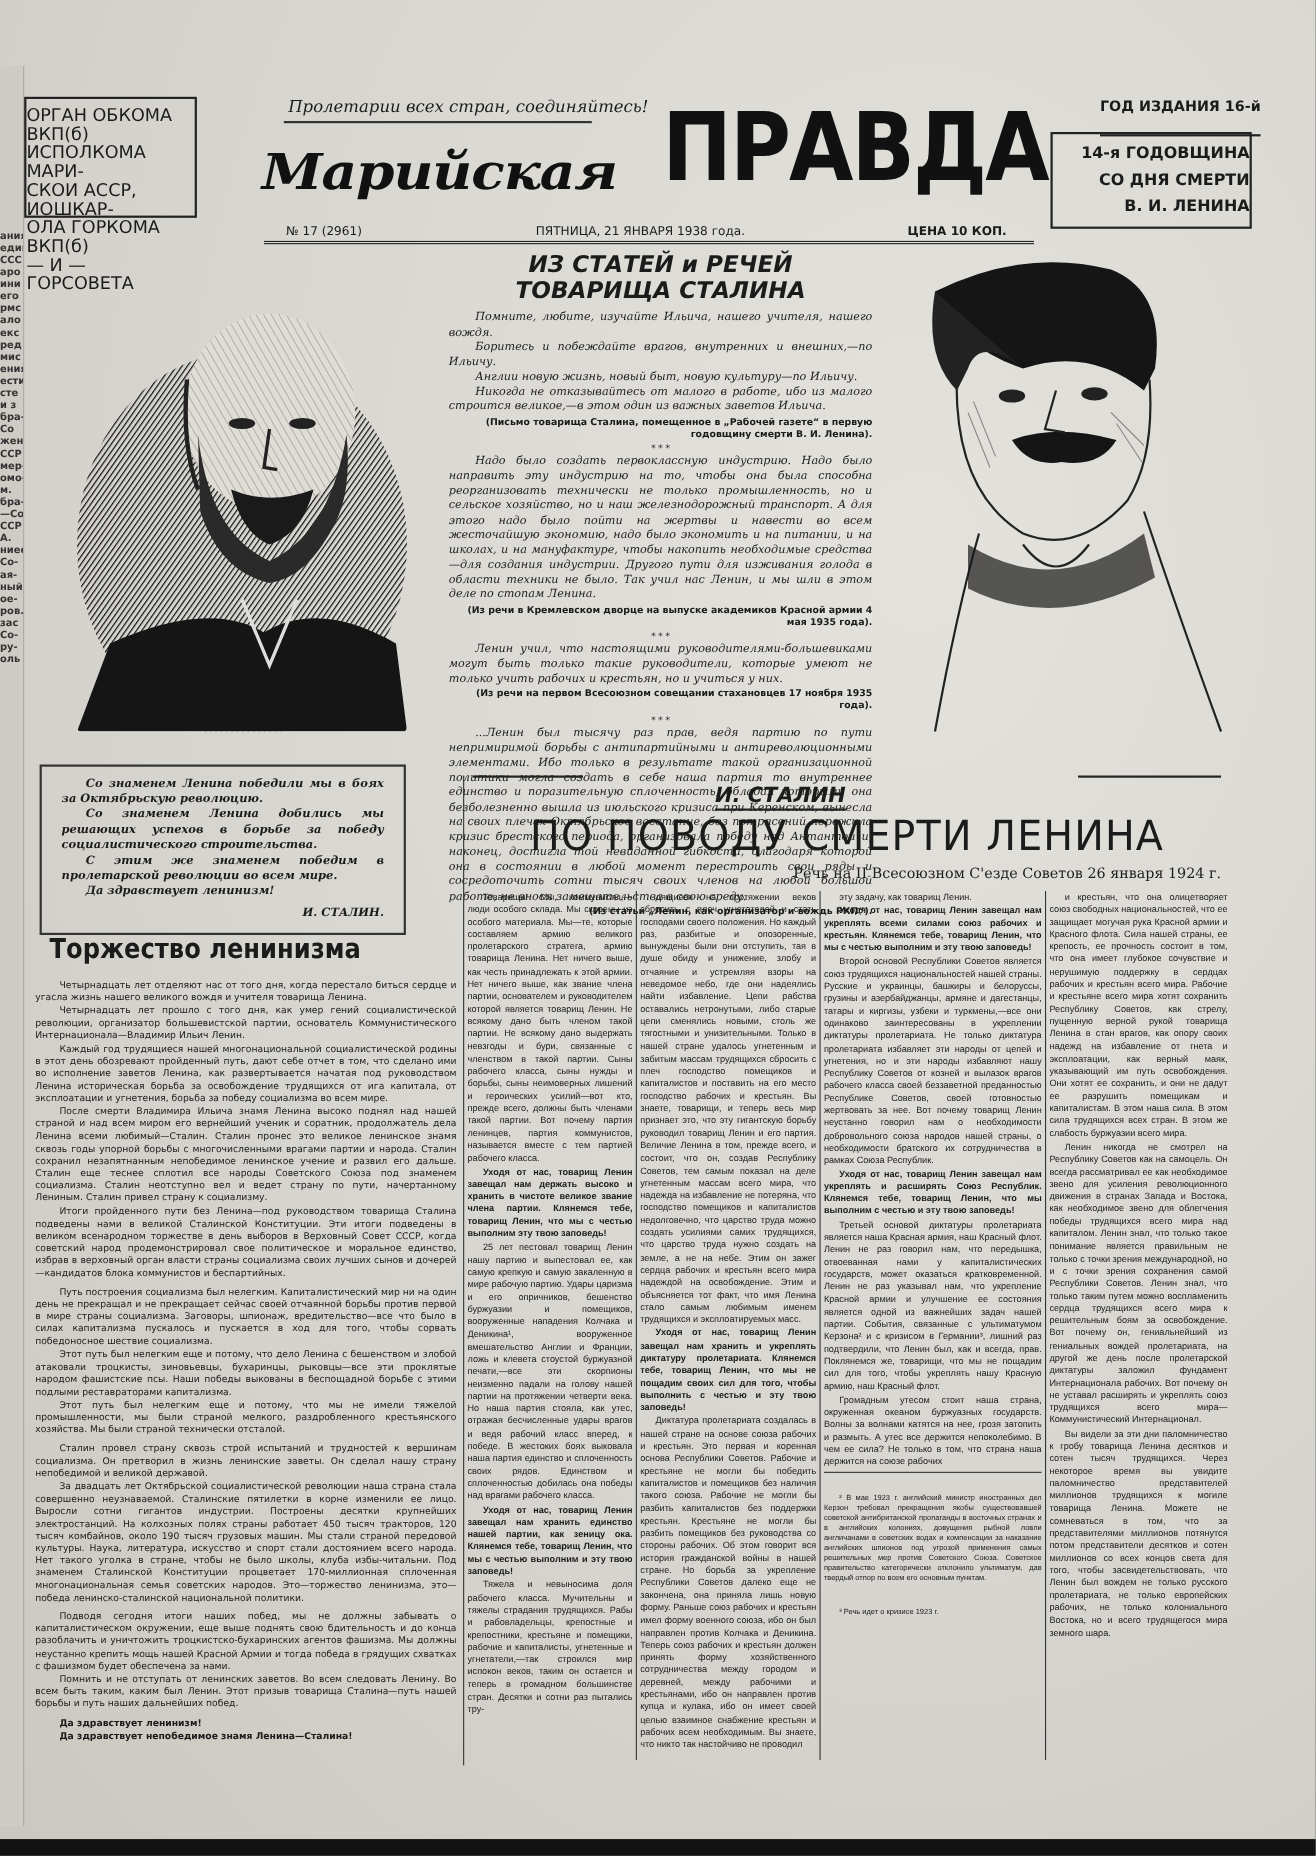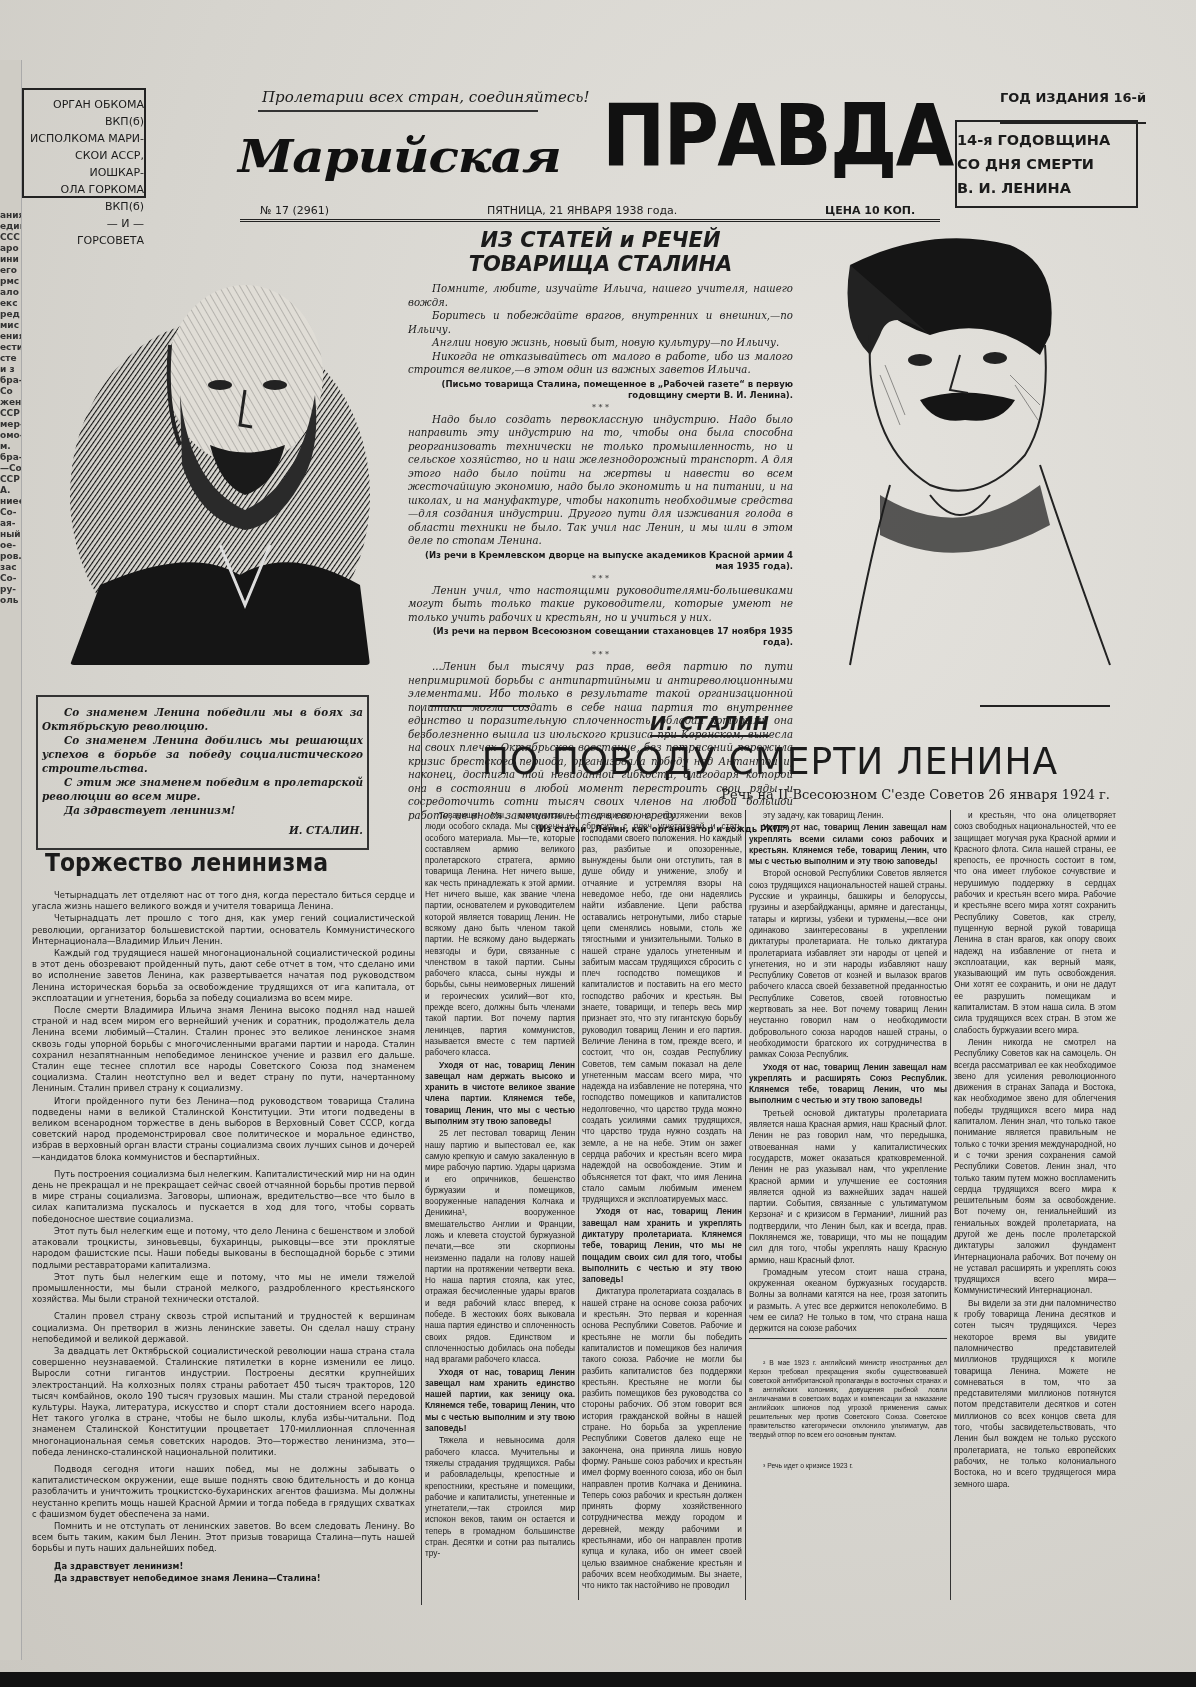--- a/index.html
+++ b/index.html
@@ -2,40 +2,40 @@
 <html><head>
 <meta charset="utf-8">
 <style>
 *{box-sizing:border-box;margin:0;padding:0}
 body{width:1196px;height:1687px;background:#1a1a1a;position:relative;overflow:hidden;font-family:"DejaVu Serif",serif;color:#1b1b1b}
 .page{position:absolute;left:0;top:0;width:1196px;height:1672px;background:#d9d7d2;
  background-image:radial-gradient(ellipse at 70% 30%,#e4e2dd 0%,#d6d4ce 60%,#cbc8c1 100%)}
 .bottom-edge{position:absolute;left:0;top:1672px;width:1196px;height:15px;background:#121212}
 .leftstrip{position:absolute;left:0;top:60px;width:22px;height:1600px;background:#cfccc5;border-right:1px solid #aaa;overflow:hidden;font-size:9px;line-height:11px;color:#333;font-family:"DejaVu Sans",sans-serif;font-weight:bold;padding-top:150px}
 .leftstrip span{display:block;white-space:nowrap}
-.organbox{position:absolute;left:22px;top:88px;width:124px;height:110px;border:2px solid #222;text-align:right;font-family:"DejaVu Sans",sans-serif;font-size:11px;line-height:17px;padding-top:6px}
+.organbox{position:absolute;left:22px;top:88px;width:157px;height:110px;border:2px solid #222;text-align:left;font-family:"DejaVu Sans",sans-serif;font-size:16px;line-height:17px;padding-top:6px}
 .slogan{position:absolute;left:262px;top:88px;font-style:italic;font-size:15px;font-family:"DejaVu Serif",serif}
 .slogan-rule{position:absolute;left:258px;top:110px;width:280px;height:2px;background:#333}
 .title1{position:absolute;left:238px;top:127px;font-family:"DejaVu Serif",serif;font-style:italic;font-weight:bold;font-size:50px;letter-spacing:-1px;transform:scaleY(0.9);color:#111}
 .title2{position:absolute;left:602px;top:92px;font-family:"DejaVu Sans",sans-serif;font-weight:bold;font-size:86px;letter-spacing:-2px;transform:scaleX(0.88);transform-origin:left;color:#111;line-height:1}
 .yearline{position:absolute;left:1000px;top:90px;font-family:"DejaVu Sans",sans-serif;font-weight:bold;font-size:13px;border-bottom:2px solid #222;padding-bottom:17px}
-.annivbox{position:absolute;left:955px;top:120px;width:183px;height:88px;border:2px solid #222;text-align:left;font-family:"DejaVu Sans",sans-serif;font-weight:bold;font-size:14.5px;line-height:24px;padding-top:6px}
+.annivbox{position:absolute;left:955px;top:120px;width:183px;height:88px;border:2px solid #222;text-align:right;font-family:"DejaVu Sans",sans-serif;font-weight:bold;font-size:14.5px;line-height:24px;padding-top:6px}
 .infobar{position:absolute;left:240px;top:202px;width:700px;height:20px;font-family:"DejaVu Sans",sans-serif;font-size:11px;border-bottom:3px double #222}
 .infobar .num{position:absolute;left:20px;top:2px}
 .infobar .date{position:absolute;left:247px;top:2px}
 .infobar .price{position:absolute;left:585px;top:2px;font-weight:bold}
 .portrait{position:absolute;border-radius:4px;overflow:hidden}
 .lenin{left:70px;top:245px;width:300px;height:420px}
 .stalin{left:810px;top:225px;width:305px;height:450px}
 .quotes{position:absolute;left:408px;top:228px;width:385px;font-style:italic;font-size:10.2px;line-height:13.5px}
 .quotes h2{font-family:"DejaVu Sans",sans-serif;font-style:italic;font-weight:bold;font-size:21px;line-height:24px;text-align:center;margin-bottom:6px}
 .quotes p{text-indent:24px;text-align:justify}
 .quotes .src{font-style:normal;font-weight:bold;font-size:8.5px;line-height:11px;text-align:right;text-indent:0;font-family:"DejaVu Sans",sans-serif;margin:2px 0}
 .quotes .stars{text-align:center;font-size:8px;line-height:10px;text-indent:0}
-.leninbox{position:absolute;left:36px;top:695px;width:333px;height:155px;border:2px solid #333;padding:8px 4px;font-style:italic;font-weight:bold;font-size:10.4px;line-height:14px}
+.leninbox{position:absolute;left:36px;top:695px;width:333px;height:155px;border:2px solid #333;padding:8px 18px;font-style:italic;font-weight:bold;font-size:10.4px;line-height:14px}
 .leninbox p{text-indent:22px;text-align:justify}
 .leninbox .sig{text-align:right;margin-top:6px}
 .triumph-h{position:absolute;left:45px;top:848px;font-family:"DejaVu Sans",sans-serif;font-weight:bold;font-size:25px;transform:scaleX(0.88);transform-origin:left}
 .triumph{position:absolute;left:32px;top:890px;width:383px;font-family:"DejaVu Sans",sans-serif;font-size:8.4px;line-height:11.2px}
 .triumph p{text-indent:22px;text-align:justify;margin-bottom:1px}
 .triumph .gap{margin-top:6px}
 .vrule{position:absolute;width:1px;background:#333}
 .speech-author{position:absolute;left:650px;top:712px;font-family:"DejaVu Sans",sans-serif;font-style:italic;font-weight:bold;font-size:19px;border-bottom:2px solid #222;padding-bottom:1px}
 .speech-title{position:absolute;left:430px;top:740px;width:680px;text-align:center;font-family:"DejaVu Sans",sans-serif;font-size:36px;letter-spacing:1px;transform:scaleY(1.05)}
 .speech-sub{position:absolute;left:430px;top:787px;width:680px;text-align:right;font-size:13px}

